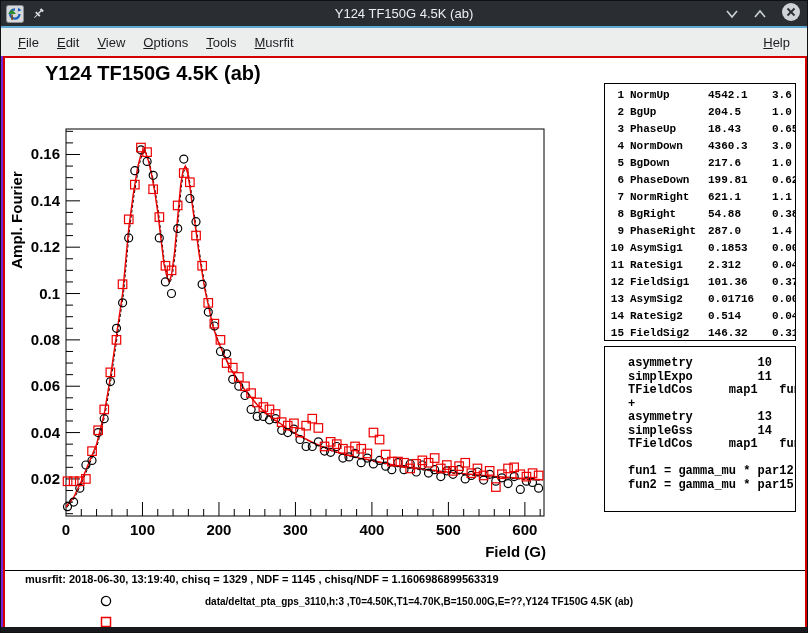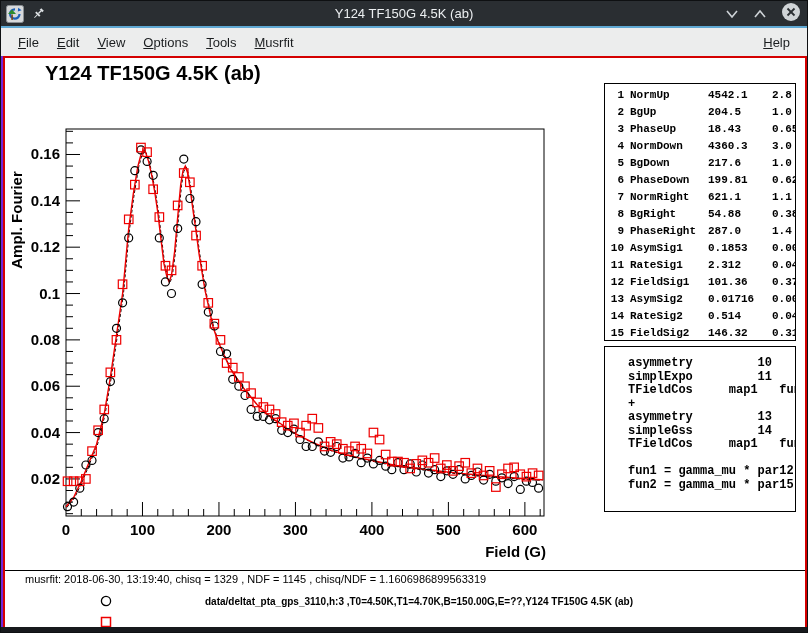--- a/index.html
+++ b/index.html
@@ -26,21 +26,21 @@
   #plot text{font-family:"Liberation Sans",sans-serif;font-weight:bold;fill:#000;}
   .pave{position:absolute;left:599px;width:192px;border:1px solid #000;background:#fff;box-sizing:border-box;}
   .param-box{top:25px;height:258px;padding:3px 0 0 4px;overflow:hidden;}
   .param-row{display:grid;grid-template-columns:15px 72px 58px 1fr;column-gap:6px;
              font-family:"Liberation Mono",monospace;font-weight:bold;font-size:11px;line-height:17px;}
   .param-row .num{text-align:right;}
   .theory-box{top:288px;height:166px;overflow:hidden;padding-left:16px;}
   .theory-box pre{margin:10px 0 0 7px;font-family:"Liberation Mono",monospace;
                   font-weight:bold;font-size:12px;line-height:13.5px;}
   .separator{position:absolute;left:0;top:512px;width:800px;height:1px;background:#000;}
-  .stats-line{position:absolute;left:20px;top:515px;font-size:11px;font-weight:normal;color:#000;white-space:nowrap;}
+  .stats-line{position:absolute;left:20px;top:515px;font-size:11px;font-weight:bold;color:#000;white-space:nowrap;}
   .legend-row{position:absolute;left:0;width:800px;height:16px;}
   .legend-row .lg-marker{position:absolute;left:94px;top:0;}
   .legend-row .lg-text{position:absolute;left:200px;top:2px;font-size:10px;font-weight:bold;white-space:nowrap;}
   .bottom-strip{position:absolute;left:0;bottom:0;width:100%;height:5px;background:#17191c;}
 </style>
 </head>
 <body>
 
 <div class="window">
 
@@ -351,21 +351,21 @@
           <rect x="523.3" y="410.9" width="8.5" height="8.5" fill="none" stroke="#ee0000" stroke-width="1.2"></rect>
           <rect x="529.4" y="413.2" width="8.5" height="8.5" fill="none" stroke="#ee0000" stroke-width="1.2"></rect>
         </g>
       </svg>
 
     <div class="pave param-box" id="param-box">
         <div class="param-row">
           <span class="num">1</span>
           <span class="name">NormUp</span>
           <span class="value">4542.1</span>
-          <span class="error">2.8</span>
+          <span class="error">3.6</span>
         </div>
         <div class="param-row">
           <span class="num">2</span>
           <span class="name">BgUp</span>
           <span class="value">204.5</span>
           <span class="error">1.0</span>
         </div>
         <div class="param-row">
           <span class="num">3</span>
           <span class="name">PhaseUp</span>

